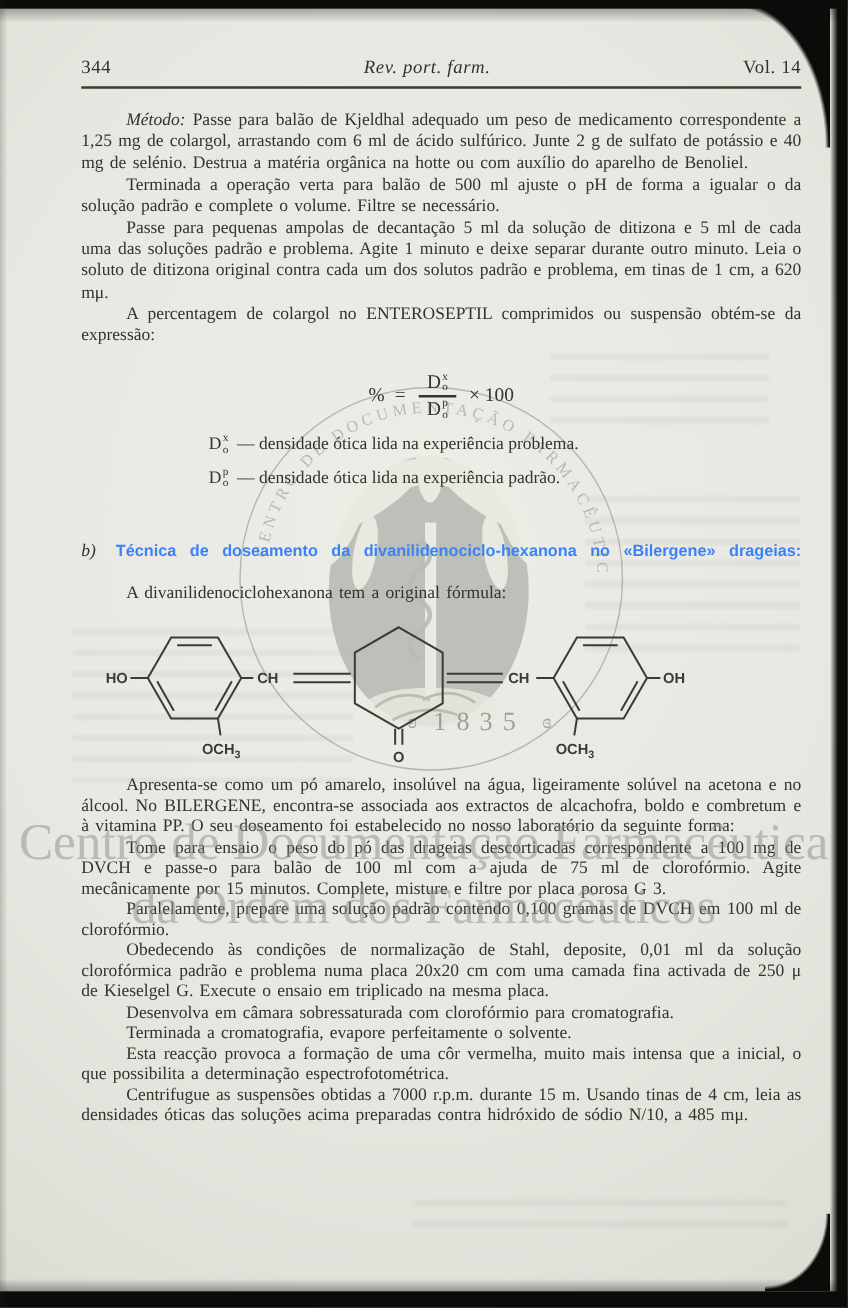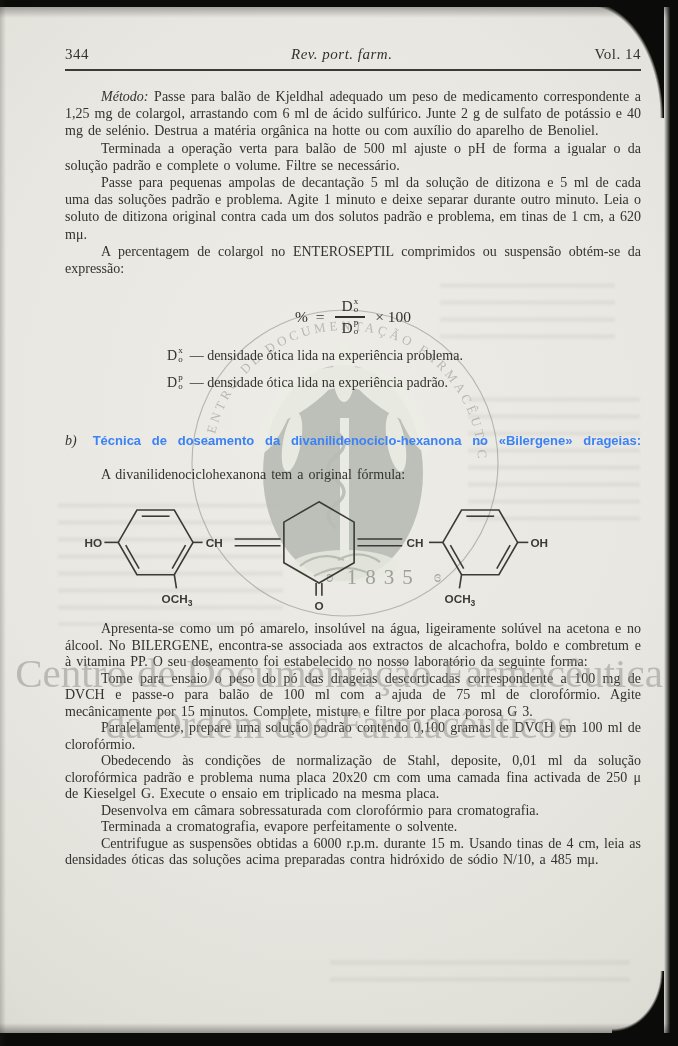--- a/index.html
+++ b/index.html
@@ -220,21 +220,22 @@
     <text x="225" y="113" text-anchor="middle">O</text>
   </svg>
 
   <div class="col" id="blockB">
     <p><span>Apresenta-se como um pó amarelo, insolúvel na água, ligeiramente solúvel na acetona e no álcool. No BILERGENE, encontra-se associada aos extractos de alcachofra, boldo e combretum e à vitamina PP. O seu doseamento foi estabelecido no nosso laboratório da seguinte forma:</span></p>
     <p><span>Tome para ensaio o peso do pó das drageias descorticadas correspondente a 100 mg de DVCH e passe-o para balão de 100 ml com a ajuda de 75 ml de clorofórmio. Agite mecânicamente por 15 minutos. Complete, misture e filtre por placa porosa G 3.</span></p>
     <p><span>Paralelamente, prepare uma solução padrão contendo 0,100 gramas de DVCH em 100 ml de clorofórmio.</span></p>
     <p><span>Obedecendo às condições de normalização de Stahl, deposite, 0,01 ml da solução clorofórmica padrão e problema numa placa 20x20 cm com uma camada fina activada de 250 μ de Kieselgel G. Execute o ensaio em triplicado na mesma placa.</span></p>
     <p><span>Desenvolva em câmara sobressaturada com clorofórmio para cromatografia.</span></p>
     <p><span>Terminada a cromatografia, evapore perfeitamente o solvente.</span></p>
-    <p><span>Centrifugue as suspensões obtidas a 6000 r.p.m. durante 15 m. Usando tinas de 4 cm, leia as densidades óticas das soluções acima preparadas contra hidróxido de sódio N/10, a 485 mμ.</span></p>
+    <p><span>Esta reacção provoca a formação de uma côr vermelha, muito mais intensa que a inicial, o que possibilita a determinação espectrofotométrica.</span></p>
+    <p><span>Centrifugue as suspensões obtidas a 7000 r.p.m. durante 15 m. Usando tinas de 4 cm, leia as densidades óticas das soluções acima preparadas contra hidróxido de sódio N/10, a 485 mμ.</span></p>
   </div>
 </div>
 
 <div class="wm-line" id="wm1">Centro de Documentação Farmacêutica</div>
 <div class="wm-line" id="wm2">da Ordem dos Farmacêuticos</div>
 
 <div class="edge edge-top"></div>
 <div class="edge edge-top-sh"></div>
 <div class="edge edge-bottom"></div>
 <div class="edge edge-bottom-sh"></div>

